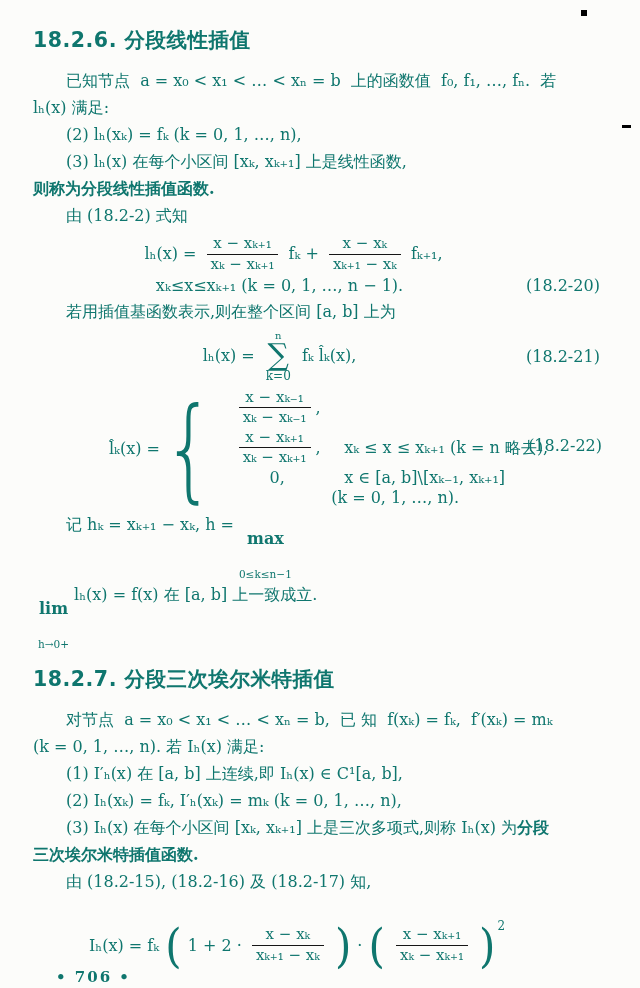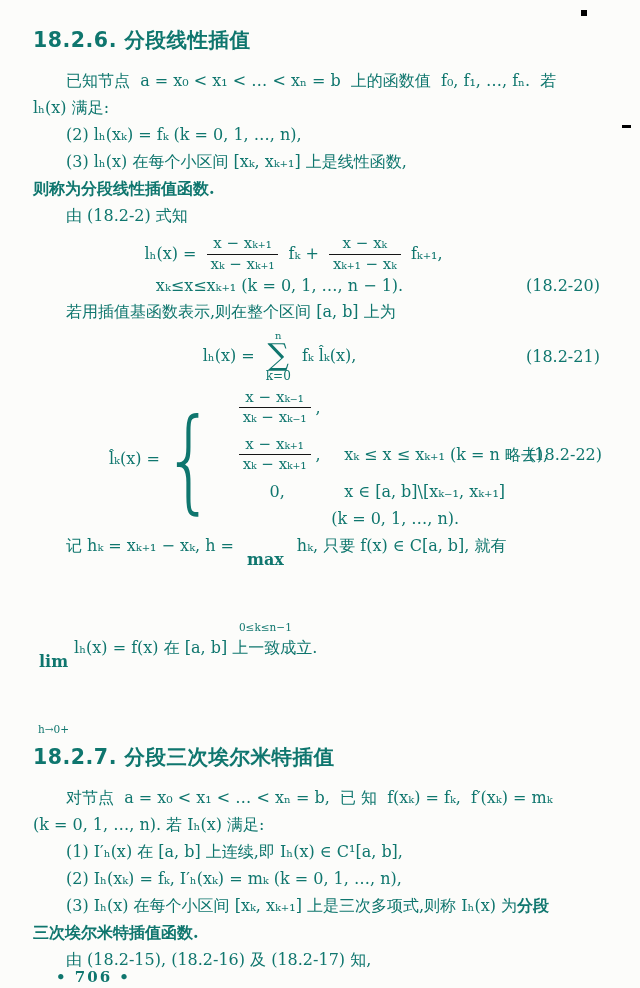--- a/index.html
+++ b/index.html
@@ -8,21 +8,21 @@
     position:relative; width:640px; height:988px; margin:0 auto;
     background:#fcfcfa; overflow:hidden; color:#0f766e;
     font-family:"DejaVu Serif","DejaVu Sans",serif; font-size:16px;
   }
   .content { padding:26px 34px 0 33px; }
   .h {
     font-family:"DejaVu Sans","Liberation Sans",sans-serif;
     font-weight:bold; font-size:20.5px; letter-spacing:0.5px;
     margin:0 0 13px 0;
   }
-  .h2top { margin-top:8px; }
+  .h2top { margin-top:15px; }
   .line { line-height:27px; white-space:pre-wrap; }
   .indent { padding-left:33px; }
   .boldline { font-weight:bold; }
   .boldspan { font-weight:bold; }
 
   
   .eqrow { display:flex; align-items:center; }
   .eqmain { flex:1; text-align:center; }
   .eqlabel { width:80px; text-align:left; white-space:nowrap; }
 
@@ -42,33 +42,33 @@
   }
   .sumstack .top { font-size:10px; }
   .sumstack .op  { font-size:30px; line-height:0.95; }
   .sumstack .bot { font-size:12px; }
 
   .limstack {
     display:inline-flex; flex-direction:column; align-items:center;
     vertical-align:-14px; line-height:1.15; margin:0 5px;gap:20px;
   }
   .limstack .op  { font-size:16px; font-weight:bold; }
-  .limstack .sub { font-size:10.5px;margin-top:32px; }
+  .limstack .sub { font-size:10.5px; }
 
   .eq21row { margin:6px 0 4px; }
 
   
   .cases { position:relative; display:flex; align-items:center; margin:6px 0 2px 76px; }
   .caselhs { margin-right:3px; white-space:nowrap; }
   .brace {
     font-family:"DejaVu Sans","Liberation Sans",sans-serif;
     font-size:82px; font-weight:200; display:inline-block;
     transform:scaleY(1.38); line-height:1; margin-right:3px;
   }
-  .caserows { display:flex; flex-direction:column; gap:7px; }
+  .caserows { display:flex; flex-direction:column; }
   .crow { display:flex; align-items:center; line-height:1.2; }
   .cval { min-width:118px; text-align:center; }
   .ccond { margin-left:8px; white-space:pre-wrap; }
   .cbelow { text-align:center; margin-left:24px; line-height:1.4; }
   .caselabel { position:absolute; right:4px; top:40%; white-space:nowrap; }
 
   
   .eqline { margin:3px 0; line-height:56px; white-space:nowrap; }
   .eqline .tx { vertical-align:middle; }
   .pad1 { padding-left:56px; }
@@ -147,21 +147,21 @@
         </div>
         <div class="crow">
           <span class="cval">0,</span>
           <span class="ccond">x ∈ [a, b]\[xₖ₋₁, xₖ₊₁]</span>
         </div>
         <div class="cbelow">(k = 0, 1, …, n).</div>
       </div>
       <span class="caselabel">(18.2-22)</span>
     </div>
 
-    <div class="line indent"><span>记 hₖ = xₖ₊₁ − xₖ, h =</span><span class="limstack"><span class="op">max</span><span class="sub">0≤k≤n−1</span></span><span>hₖ, 只要 f(x) ∈ C[a, b], 就有</span></div>
+    <div class="line indent"><span>记 hₖ = xₖ₊₁ − xₖ, h =</span><span class="limstack"><span class="op">max</span><span class="sub">0≤k≤n−1</span></span></div>
     <div class="line"><span class="limstack"><span class="op">lim</span><span class="sub">h→0+</span></span><span>lₕ(x) = f(x) 在 [a, b] 上一致成立.</span></div>
 
     <h1 class="h h2top">18.2.7. 分段三次埃尔米特插值</h1>
 
     <div class="line indent">对节点  a = x₀ &lt; x₁ &lt; … &lt; xₙ = b,  已 知  f(xₖ) = fₖ,  f′(xₖ) = mₖ</div>
     <div class="line">(k = 0, 1, …, n). 若 Iₕ(x) 满足:</div>
     <div class="line indent">(1) I′ₕ(x) 在 [a, b] 上连续,即 Iₕ(x) ∈ C¹[a, b],</div>
     <div class="line indent">(2) Iₕ(xₖ) = fₖ, I′ₕ(xₖ) = mₖ (k = 0, 1, …, n),</div>
     <div class="line indent"><span>(3) Iₕ(x) 在每个小区间 [xₖ, xₖ₊₁] 上是三次多项式,则称 Iₕ(x) 为</span><span class="boldspan">分段</span></div>
     <div class="line boldline">三次埃尔米特插值函数.</div>

